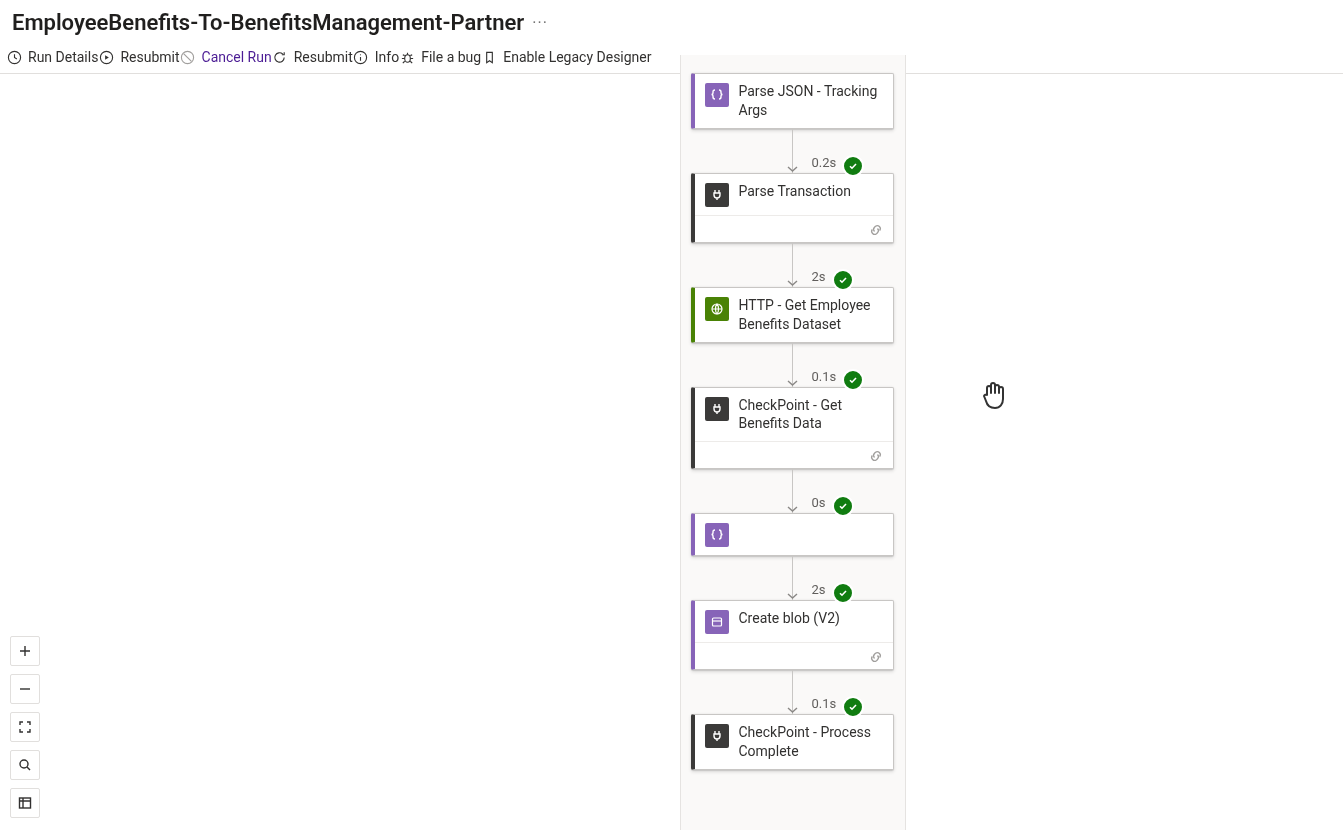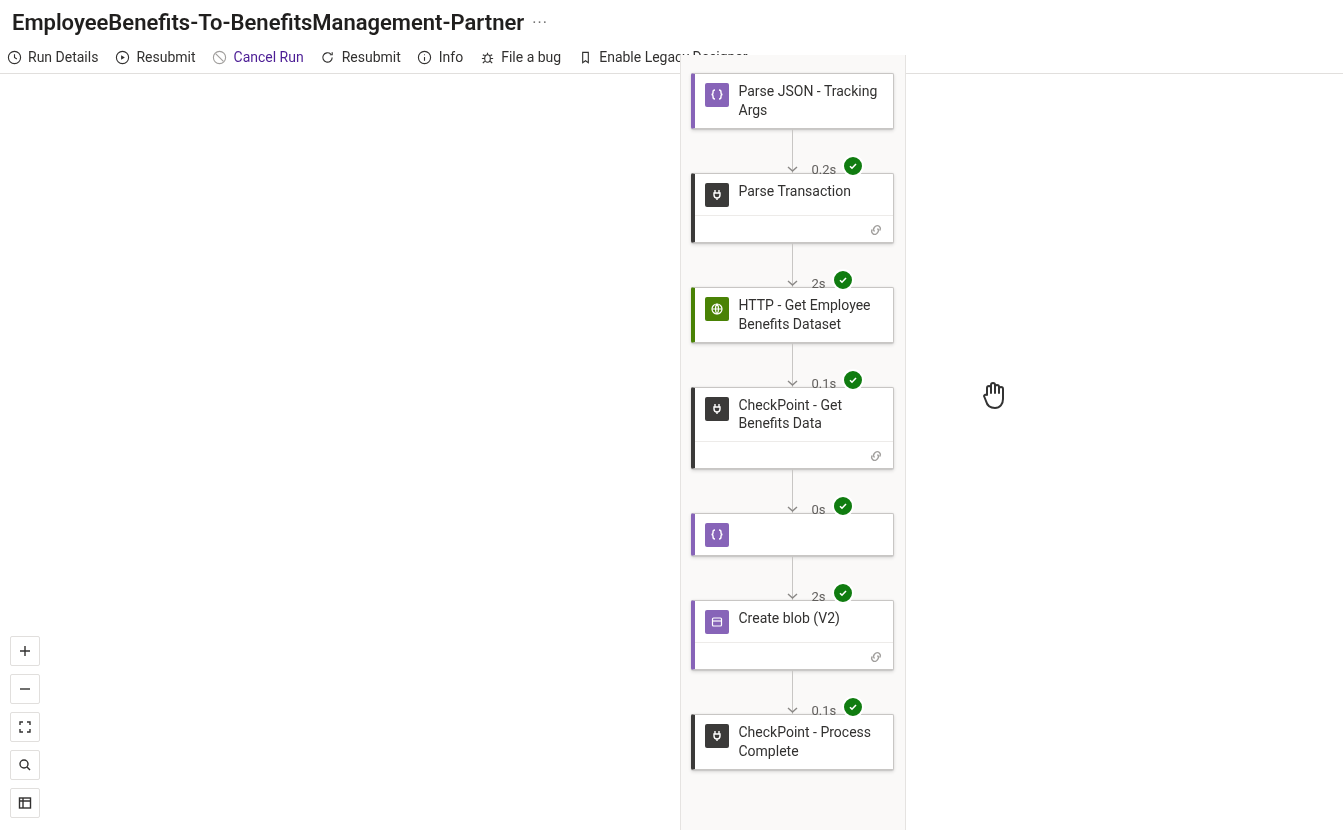--- a/index.html
+++ b/index.html
@@ -24,21 +24,20 @@
   .title-more {
     color: #707070;
     font-size: 16px;
     letter-spacing: 1px;
     cursor: pointer;
   }
 
   .toolbar {
     display: flex;
     align-items: center;
-    gap: 16px;
     padding: 8px 6px;
     border-bottom: 1px solid #e1dfdd;
   }
   .tb-item {
     display: inline-flex;
     align-items: center;
     gap: 6px;
     font-size: 14px;
     color: #323130;
     cursor: pointer;
@@ -140,21 +139,21 @@
     bottom: -1px; left: -5px;
     width: 11px; height: 11px;
   }
   .connector .arrow svg { width: 11px; height: 11px; display:block; }
 
   .timing {
     position: absolute;
     bottom: -4px;
     left: 18px;
     display: flex;
-    align-items: flex-end;
+    align-items: flex-start;
     gap: 6px;
     background: transparent;
     padding: 0 2px;
     white-space: nowrap;
   }
   .timing .dur {
     font-size: 13px;
     color: #605e5c;
   }
   .timing .status {

